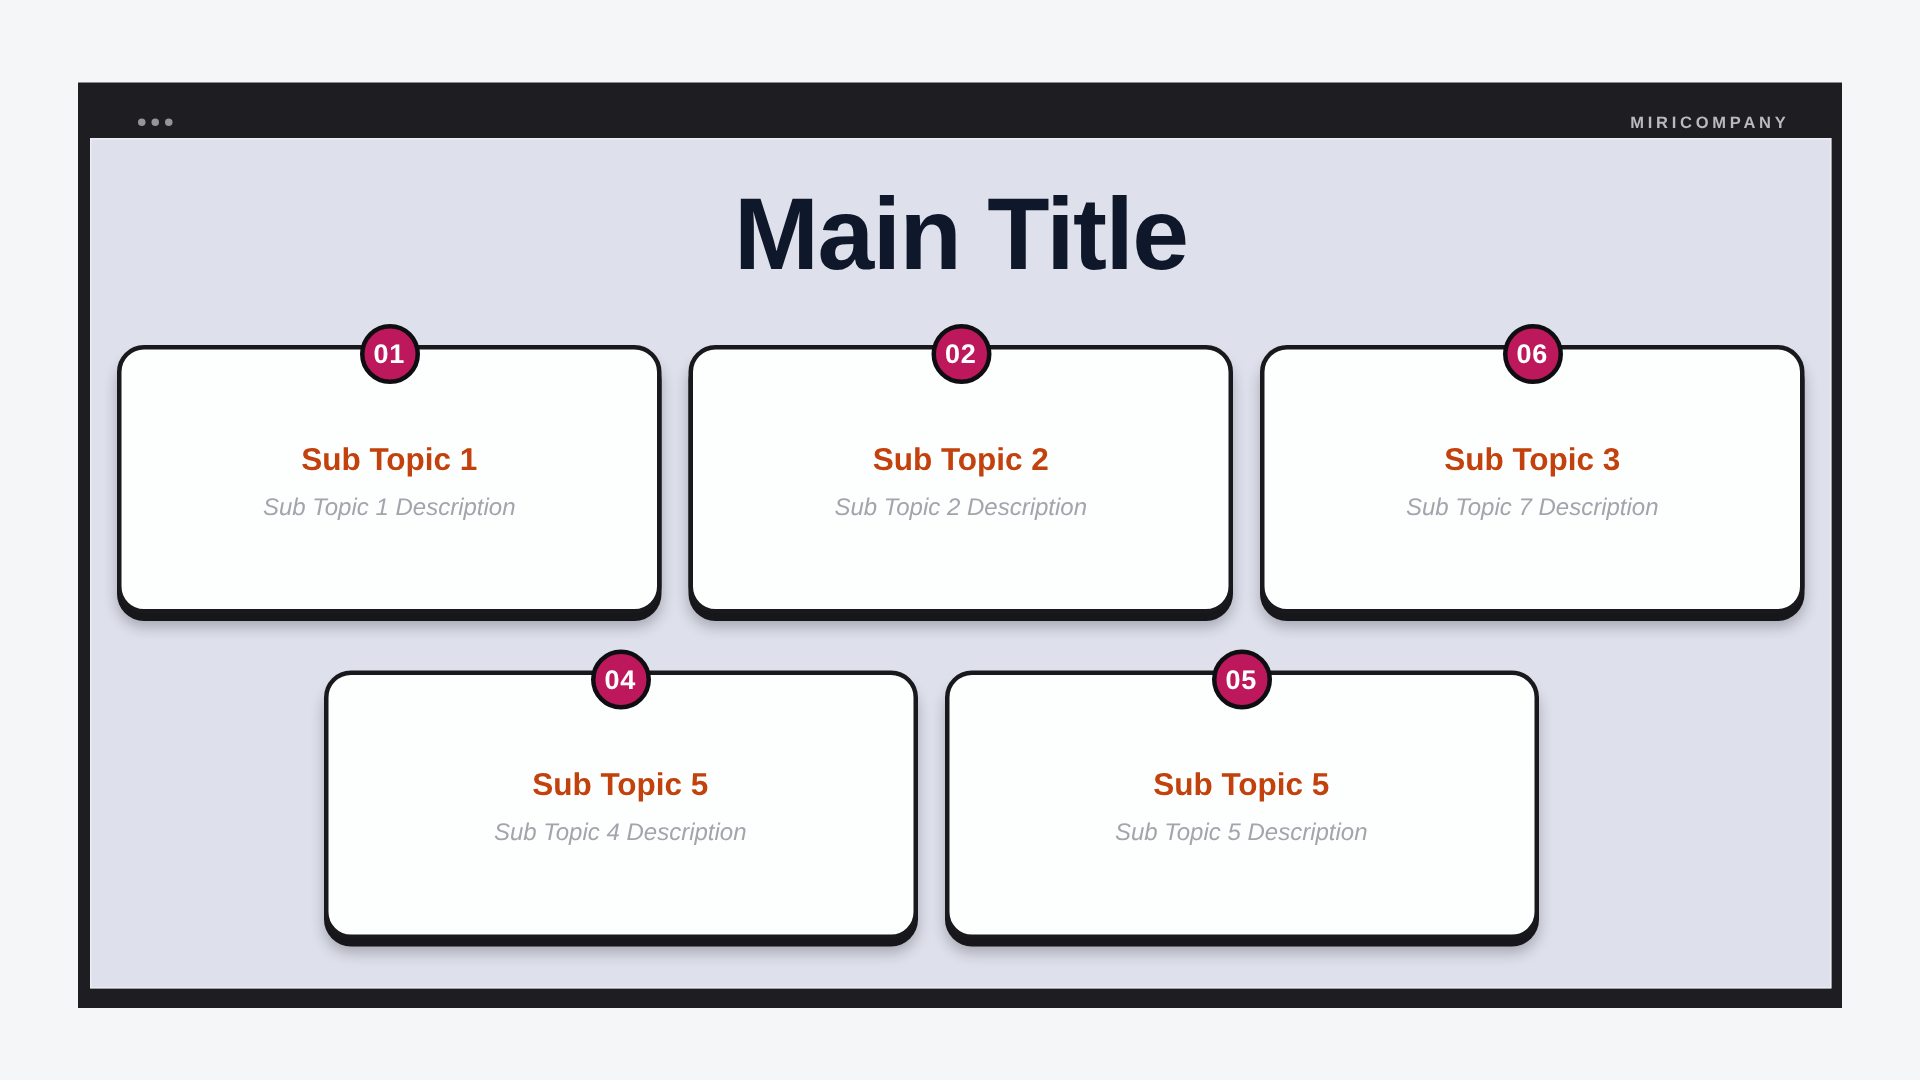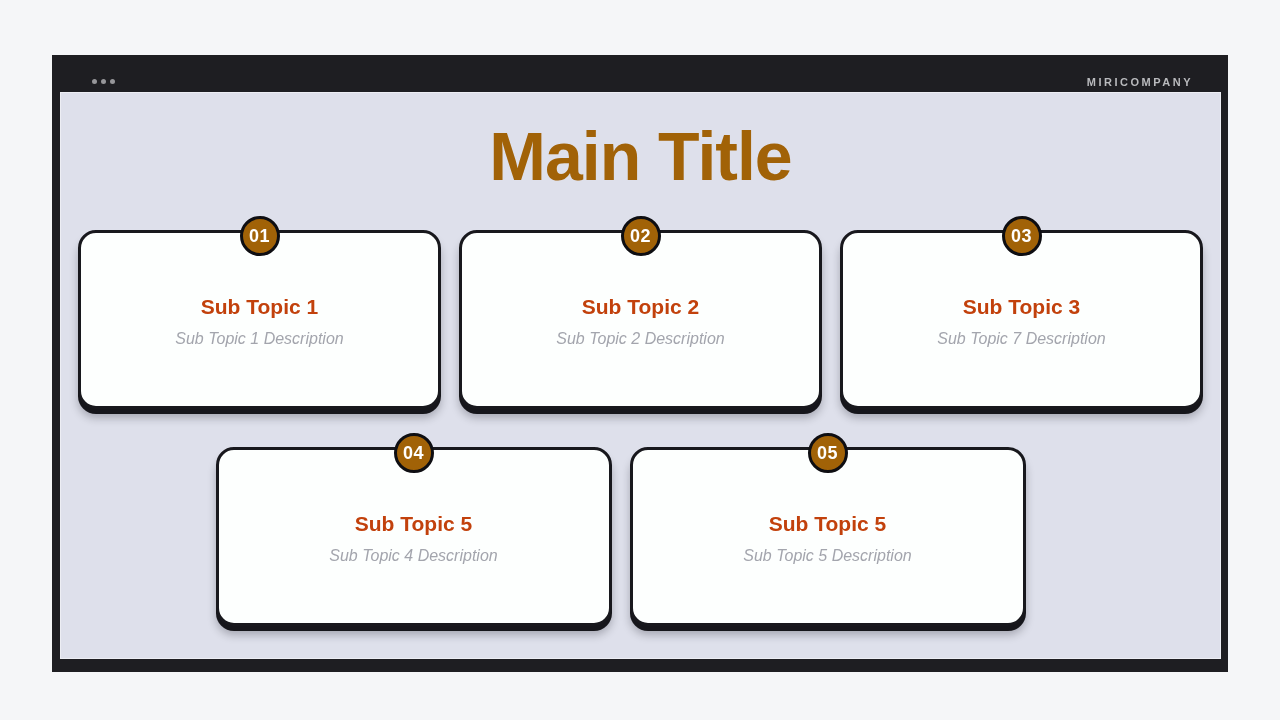--- a/index.html
+++ b/index.html
@@ -55,21 +55,21 @@
   }
 
   
   .main-title {
     margin-top: 28px;
     text-align: center;
     font-size: 68px;
     line-height: 72px;
     font-weight: bold;
     letter-spacing: -1px;
-    color: #a16207;
+    color: #0f172a;
   }
 
   
   .row {
     display: flex;
     justify-content: center;
     gap: 18px;
   }
   .row-1 { margin-top: 38px; }
   .row-2 { margin-top: 38px; padding-right: 40px; }
@@ -91,21 +91,21 @@
   }
   .row-2 .card { width: 396px; }
 
   .badge {
     position: absolute;
     top: -17px;
     left: 50%;
     transform: translateX(-50%);
     width: 40px; height: 40px;
     border-radius: 50%;
-    background: #a16207;
+    background: #be185d;
     border: 3px solid #0e0e12;
     color: #ffffff;
     font-size: 18px;
     font-weight: bold;
     display: flex;
     align-items: center;
     justify-content: center;
     letter-spacing: 0.5px;
   }
 
@@ -148,21 +148,21 @@
         <div class="card-desc">Sub Topic 1 Description</div>
       </div>
 
       <div class="card">
         <span class="badge">02</span>
         <div class="card-title">Sub Topic 2</div>
         <div class="card-desc">Sub Topic 2 Description</div>
       </div>
 
       <div class="card">
-        <span class="badge">03</span>
+        <span class="badge">06</span>
         <div class="card-title">Sub Topic 3</div>
         <div class="card-desc">Sub Topic 7 Description</div>
       </div>
 
     </div>
 
     <div class="row row-2">
 
       <div class="card">
         <span class="badge">04</span>

